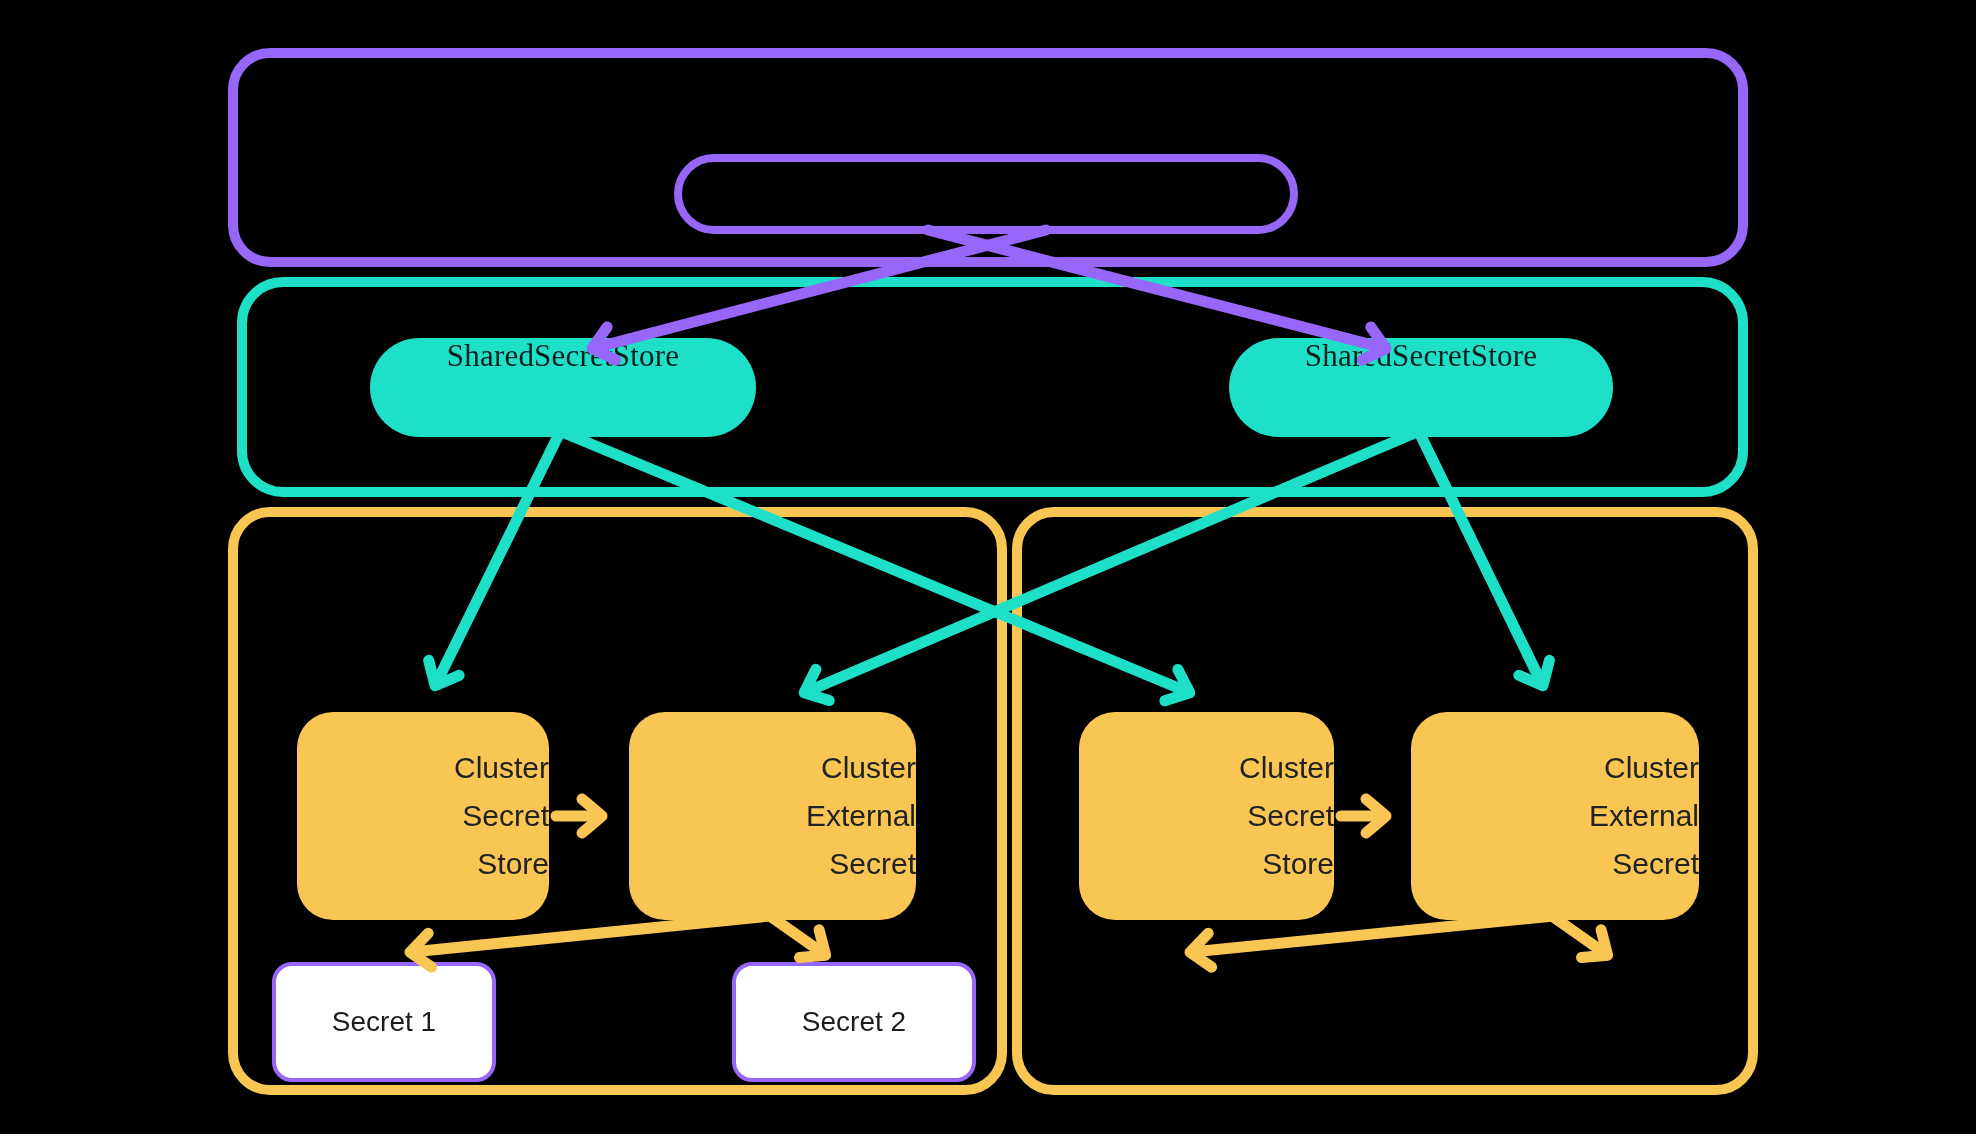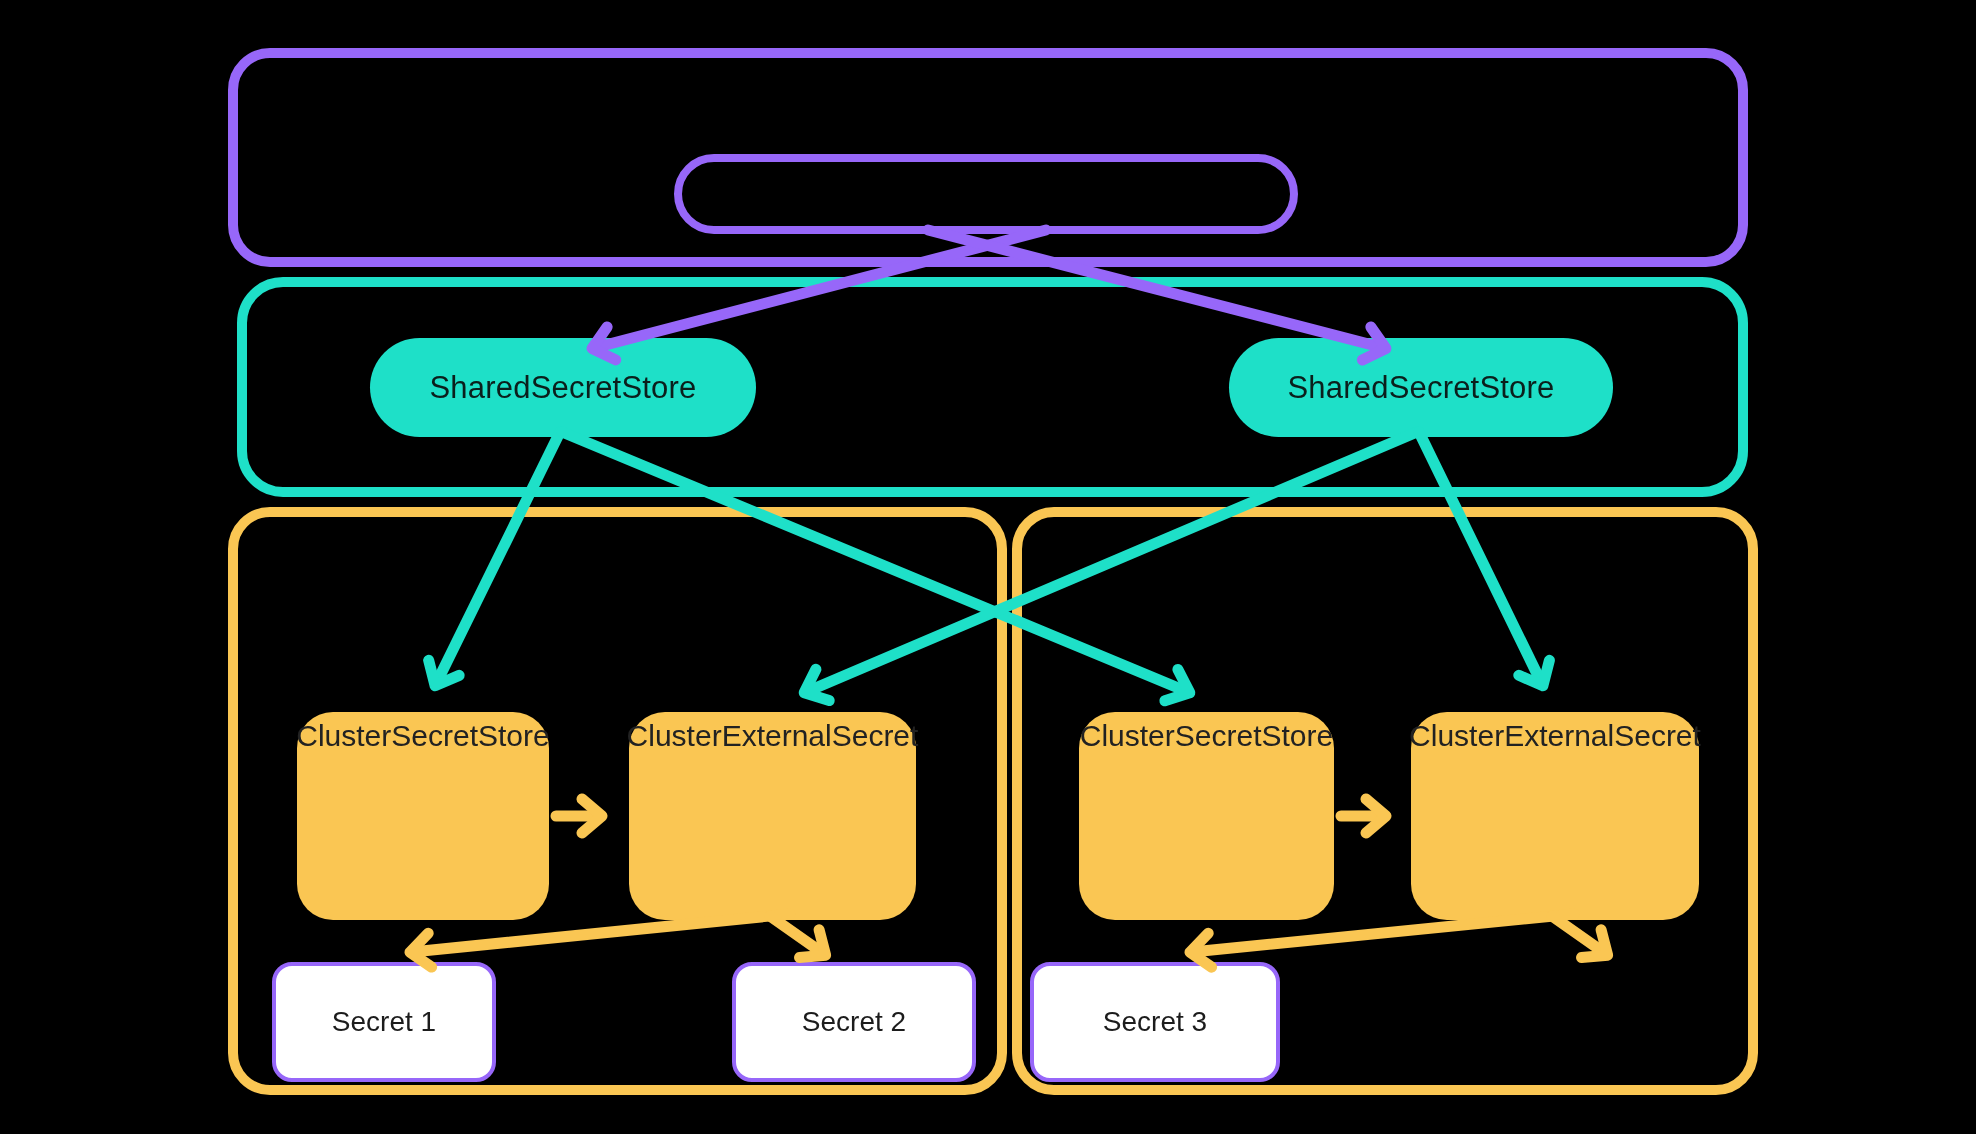--- a/index.html
+++ b/index.html
@@ -7,26 +7,26 @@
     position:relative;
     width:1976px;height:1134px;
     background:#000;
     font-family:"Liberation Sans", sans-serif;
     overflow:hidden;
   }
   .box{position:absolute;box-sizing:border-box;background:transparent;}
   .purple-outline{border:10px solid #9767F9;border-radius:42px;}
   .teal-outline{border:10px solid #1EE0C8;border-radius:46px;}
   .yellow-outline{border:10px solid #FAC653;border-radius:42px;}
-  .pill{position:absolute;box-sizing:border-box;display:flex;align-items:center;justify-content:center;}
+  .pill{position:absolute;box-sizing:border-box;display:flex;justify-content:center;font-family:Liberation Serif, serif;}
   .purple-pill{border:8px solid #9767F9;border-radius:44px;background:transparent;}
   .teal-pill{background:#1EE0C8;border-radius:52px;color:#0B1F1C;font-size:31px;letter-spacing:0.2px;}
   .node{
     position:absolute;box-sizing:border-box;background:#FAC653;border-radius:36px;
-    display:flex;flex-direction:row;align-items:flex-start;justify-content:center;
+    display:flex;flex-direction:column;align-items:flex-end;justify-content:center;
     color:#222222;font-size:30px;line-height:48px;text-align:center;
   }
   .secret-pill{
     position:absolute;box-sizing:border-box;background:#FFFFFF;border:4px solid #9767F9;border-radius:20px;
     display:flex;align-items:center;justify-content:center;color:#1C1C1C;font-size:28px;
   }
   .arrows{position:absolute;left:0;top:0;z-index:6;pointer-events:none;}
   .layer{z-index:1;}
   .nodes{z-index:3;}
 </style>
@@ -70,23 +70,20 @@
   <div class="node nodes" style="left:1079px;top:712px;width:255px;height:208px;">
     <span>Cluster</span>
     <span>Secret</span>
     <span>Store</span>
   </div>
   <div class="node nodes" style="left:1411px;top:712px;width:288px;height:208px;">
     <span>Cluster</span>
     <span>External</span>
     <span>Secret</span>
   </div>
-  <div class="secret-pill nodes" style="left:1030px;top:962px;width:250px;height:120px;">
-    <span>Secret 3</span>
-  </div>
 
   <svg class="arrows" width="1976" height="1134" viewBox="0 0 1976 1134">
     <defs>
       <marker id="ah-purple" markerUnits="userSpaceOnUse" markerWidth="56" markerHeight="56" refX="24" refY="24" orient="auto">
         <path d="M 6 7 L 26 24 L 6 41" fill="none" stroke="#9767F9" stroke-width="11" stroke-linecap="round" stroke-linejoin="round"></path>
       </marker>
       <marker id="ah-teal" markerUnits="userSpaceOnUse" markerWidth="56" markerHeight="56" refX="24" refY="24" orient="auto">
         <path d="M 6 7 L 26 24 L 6 41" fill="none" stroke="#1EE0C8" stroke-width="11" stroke-linecap="round" stroke-linejoin="round"></path>
       </marker>
       <marker id="ah-yellow" markerUnits="userSpaceOnUse" markerWidth="56" markerHeight="56" refX="24" refY="24" orient="auto">

